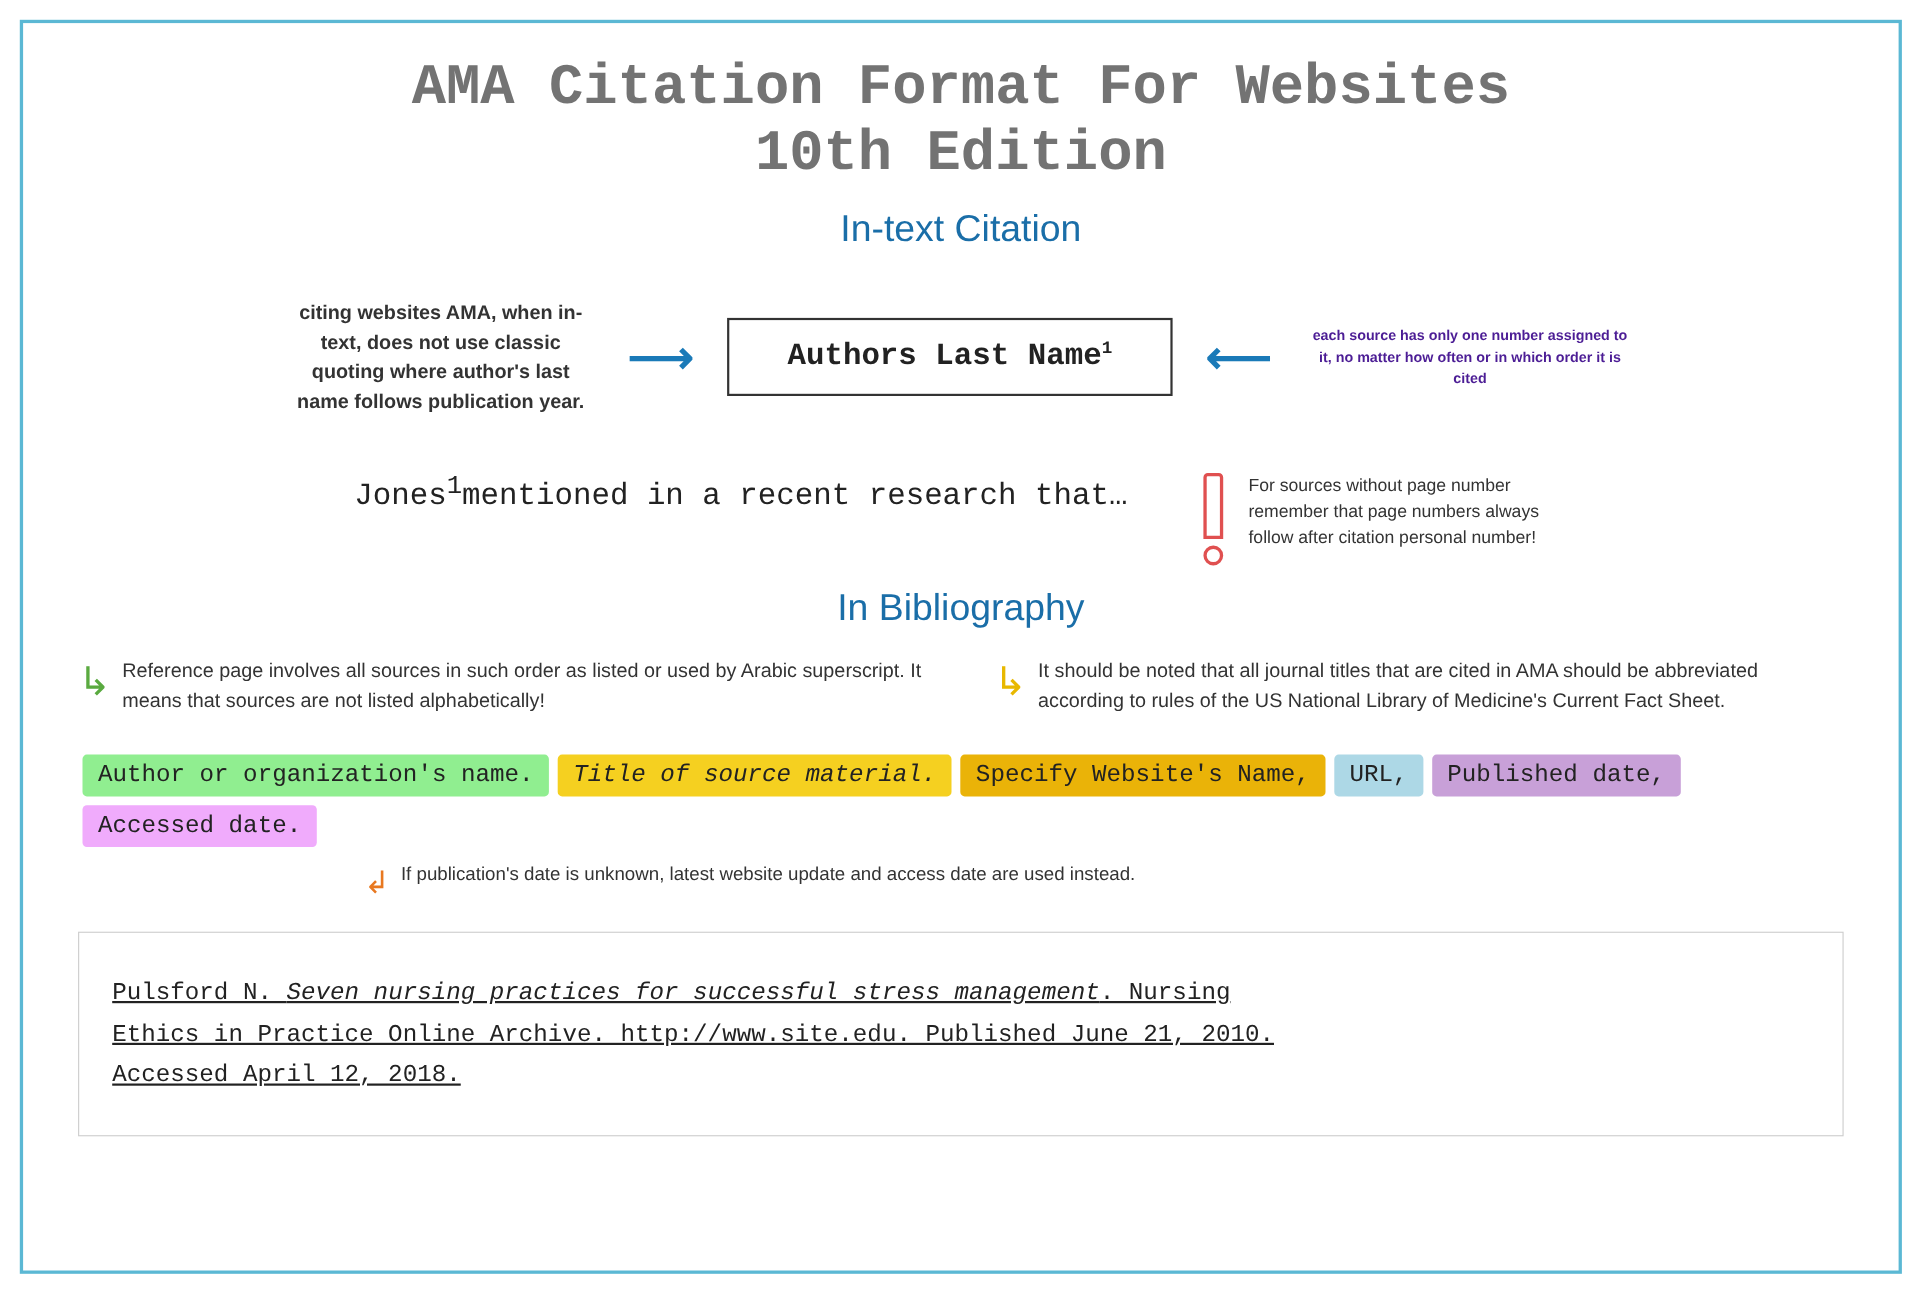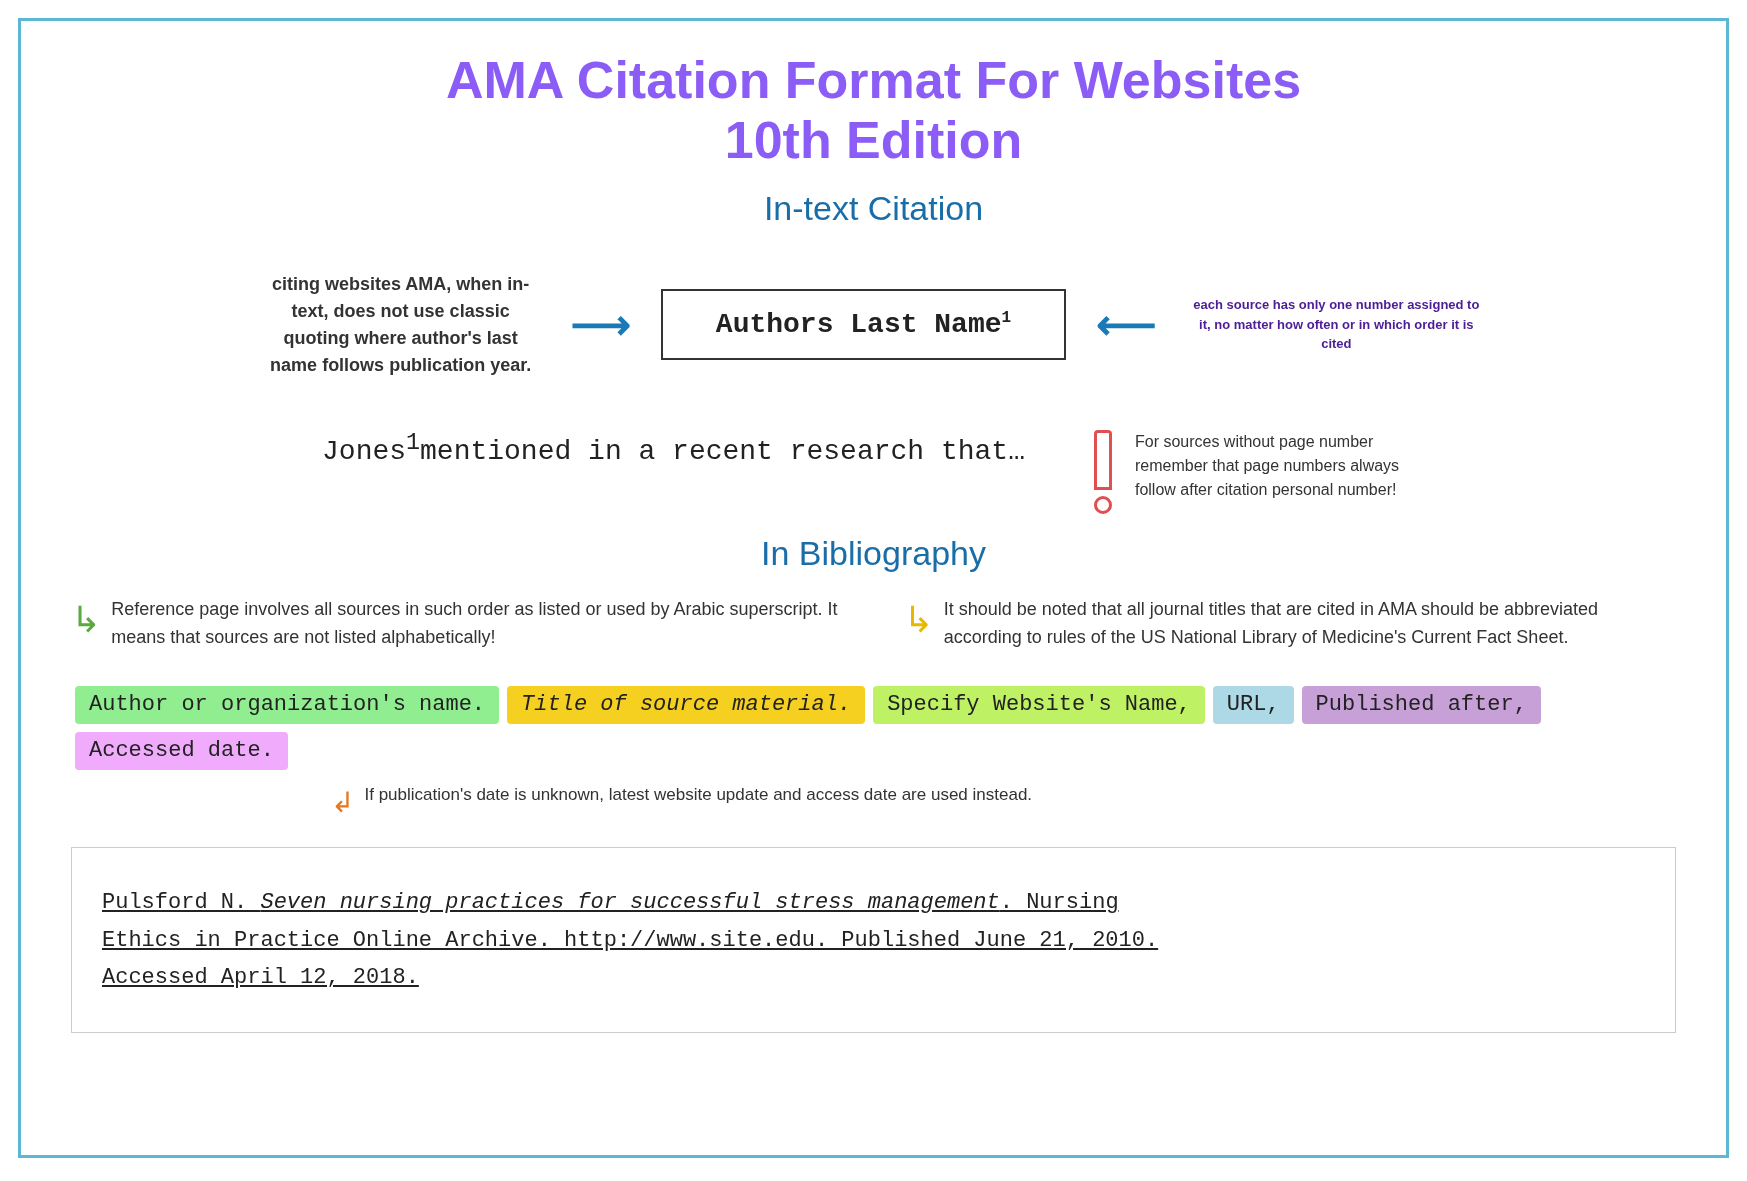--- a/index.html
+++ b/index.html
@@ -16,26 +16,26 @@
       border: 3px solid #5bb8d4;
       margin: 18px;
       padding: 30px 50px 40px 50px;
       min-height: 1140px;
       position: relative;
     }
 
     
     .main-title {
       text-align: center;
-      color: #8b5cf6;
+      color: #737373;
       font-size: 52px;
       font-weight: 900;
       line-height: 1.15;
       margin-bottom: 6px;
-      font-family: Liberation Sans, sans-serif;
+      font-family: Liberation Mono, monospace;
     }
 
     
     .section-header {
       text-align: center;
       color: #1a6ea8;
       font-size: 34px;
       font-weight: 400;
       margin: 18px 0 22px 0;
     }
@@ -210,21 +210,21 @@
       font-family: 'Courier New', monospace;
       font-size: 22px;
       padding: 8px 14px;
       margin: 4px 4px;
       border-radius: 4px;
       display: inline-block;
     }
 
     .tag-green { background: #90ee90; color: #222; text-align: center; }
     .tag-yellow { background: #f5d020; color: #222; font-style: italic; }
-    .tag-pink { background: #bef264; color: #222; }
+    .tag-pink { background: #eab308; color: #222; }
     .tag-blue { background: #add8e6; color: #222; }
     .tag-purple { background: #c8a0d8; color: #222; }
     .tag-orange { background: #f0abfc; color: #222; }
 
     
     .date-note-row {
       display: flex;
       align-items: flex-start;
       gap: 10px;
       margin: 8px 0 28px 260px;
@@ -317,21 +317,21 @@
         <div class="biblio-note-text">It should be noted that all journal titles that are cited in AMA should be abbreviated according to rules of the US National Library of Medicine's Current Fact Sheet.</div>
       </div>
     </div>
 
     <div class="citation-format-row">
       <span class="tag tag-green">Author or organization's name.</span>
       <span class="tag tag-yellow">Title of source material.</span>
       <span class="tag tag-pink">Specify Website's Name,</span>
       <span class="tag tag-blue">URL,</span>
       <br style="width:100%">
-      <span class="tag tag-purple">Published after,</span>
+      <span class="tag tag-purple">Published date,</span>
       <span class="tag tag-orange">Accessed date.</span>
     </div>
 
     <div class="date-note-row">
       <div class="orange-arrow">↲</div>
       <div class="date-note-text">If publication's date is unknown, latest website update and access date are used instead.</div>
     </div>
 
     <div class="example-citation">
       Pulsford N. <em>Seven nursing practices for successful stress management</em>. Nursing<br>

